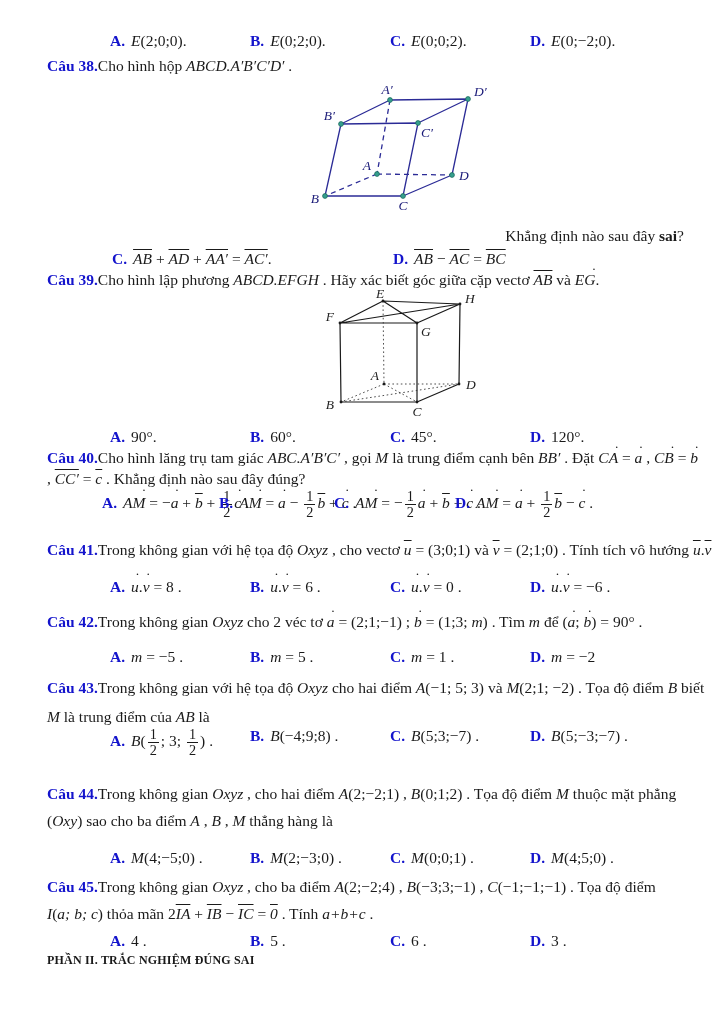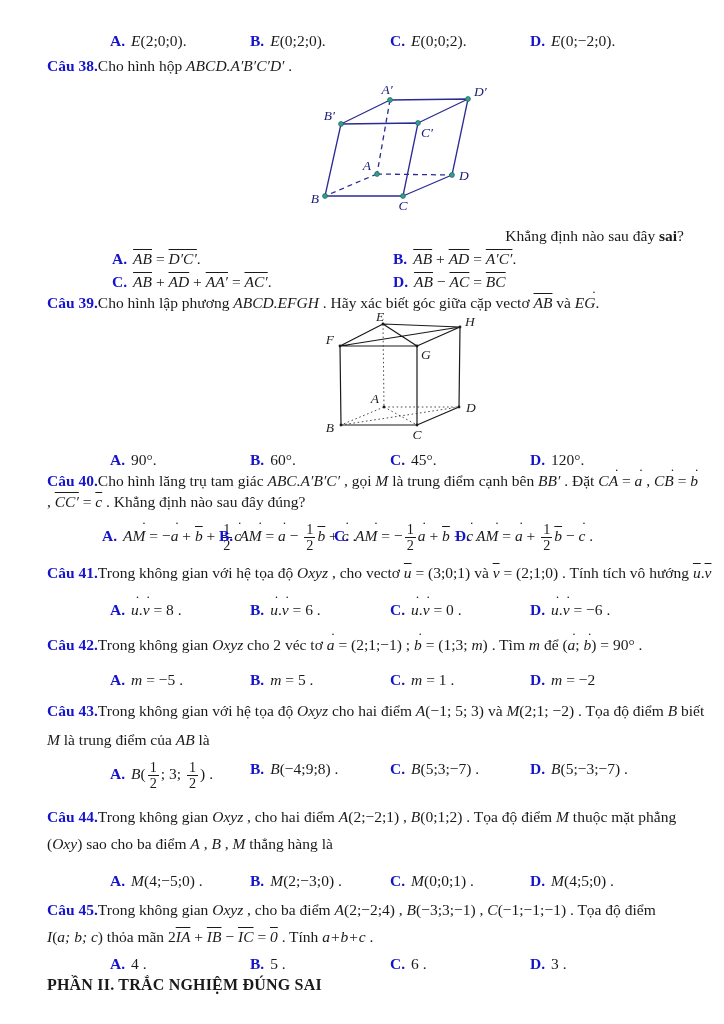--- a/index.html
+++ b/index.html
@@ -15,21 +15,21 @@
     font-family:"Liberation Serif","DejaVu Serif",serif;
     font-size:15.5px;color:var(--ink);
   }
   .content{padding:28px 40px 0 47px;position:relative;width:637px;}
   .qline{line-height:21px;white-space:nowrap;}
   .qlabel{color:var(--blue);font-weight:bold;}
   .indent{margin-left:57px;text-align:right;}
   .optrow{position:relative;height:23px;}
   .optrow.tall{height:44px;}
   .optrow .opt{position:absolute;top:4px;white-space:nowrap;}
-  .optrow.tall .opt{top:10px;}
+  .optrow.tall .opt{top:0;}
   .ol{color:var(--blue);font-weight:bold;margin-right:6px;}
   
   .opts4 .c1{left:63px}.opts4 .c2{left:203px}.opts4 .c3{left:343px}.opts4 .c4{left:483px}
   
   .optst .c1{left:55px}.optst .c2{left:172px}.optst .c3{left:287px}.optst .c4{left:408px}
   
   .opts2 .c1{left:65px}.opts2 .c3{left:346px}
   
   .sg-t{font-style:normal;}
   .sg-i{font-style:italic;}
@@ -39,21 +39,21 @@
   .sg-d::after{content:"\02D9";position:absolute;top:-0.52em;right:-1px;font-size:0.95em;font-style:normal;}
   .frac{display:inline-block;text-align:center;vertical-align:-0.62em;line-height:1.02;font-size:0.92em;margin:0 2px;}
   .fn{display:block;border-bottom:1px solid var(--ink);padding:0 2px;}
   .fd{display:block;padding:0 2px;}
   .fig{display:block;}
   .fig1{margin:6px 0 2px 233px;}
   .fig2{margin:0 0 0 253px;}
   .figtext{font-style:italic;font-size:13.5px;}
   .fig1 .figtext{fill:var(--figlabel);}
   .fig2 .figtext{fill:#1f1f1f;}
-  .footer{font-weight:bold;font-size:16px;margin-top:2px;letter-spacing:0.2px;}
+  .footer{font-weight:bold;font-size:12px;margin-top:2px;letter-spacing:0.2px;}
   .mt4{margin-top:4px}.mt6{margin-top:6px}.mt8{margin-top:8px}.mt10{margin-top:10px}
   .mt12{margin-top:12px}.mt14{margin-top:14px}
 </style>
 </head>
 <body>
 
 <div class="content">
 
   <div class="optrow opts4">
     <span class="opt c1"><span class="ol">A.</span><span><span class="sg-i">E</span><span class="sg-t">(2;0;0).</span></span></span>
@@ -89,24 +89,20 @@
       <text x="91" y="88" text-anchor="end">A</text>
       <text x="179" y="98">D</text>
       <text x="39" y="121" text-anchor="end">B</text>
       <text x="123" y="128" text-anchor="middle">C</text>
     </g>
   </svg>
 
   <div class="qline indent mt8"><span><span class="sg-t">Khẳng định nào sau đây </span><span class="sg-b">sai</span><span class="sg-t">?</span></span></div>
 
   <div class="optrow opts2">
-    <span class="opt c1"><span class="ol">A.</span><span><span class="sg-v">AB</span><span class="sg-t"> = </span><span class="sg-v">D′C′</span><span class="sg-t">.</span></span></span>
-    <span class="opt c3"><span class="ol">B.</span><span><span class="sg-v">AB</span><span class="sg-t"> + </span><span class="sg-v">AD</span><span class="sg-t"> = </span><span class="sg-v">A′C′</span><span class="sg-t">.</span></span></span>
-  </div>
-  <div class="optrow opts2">
     <span class="opt c1"><span class="ol">C.</span><span><span class="sg-v">AB</span><span class="sg-t"> + </span><span class="sg-v">AD</span><span class="sg-t"> + </span><span class="sg-v">AA′</span><span class="sg-t"> = </span><span class="sg-v">AC′</span><span class="sg-t">.</span></span></span>
     <span class="opt c3"><span class="ol">D.</span><span><span class="sg-v">AB</span><span class="sg-t"> − </span><span class="sg-v">AC</span><span class="sg-t"> = </span><span class="sg-v">BC</span></span></span>
   </div>
 
   <div class="qline">
     <span class="qlabel">Câu 39.</span><span><span class="sg-t">Cho hình lập phương </span><span class="sg-i">ABCD.EFGH</span><span class="sg-t"> . Hãy xác biết góc giữa cặp vectơ </span><span class="sg-v">AB</span><span class="sg-t"> và </span><span class="sg-d">EG</span><span class="sg-t">.</span></span>
   </div>
 
   <svg class="fig fig2" width="190" height="130" viewBox="0 0 190 130">
     <g stroke="#1a1a1a" stroke-width="1.2" fill="none">

